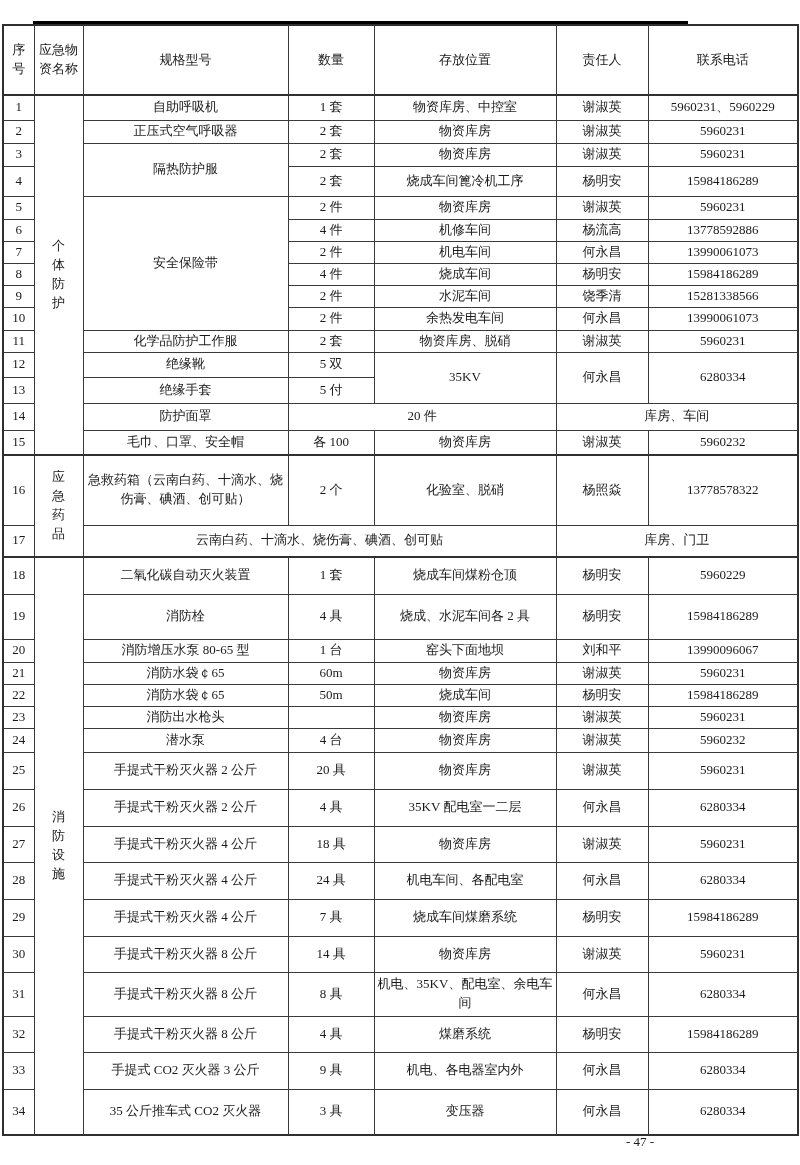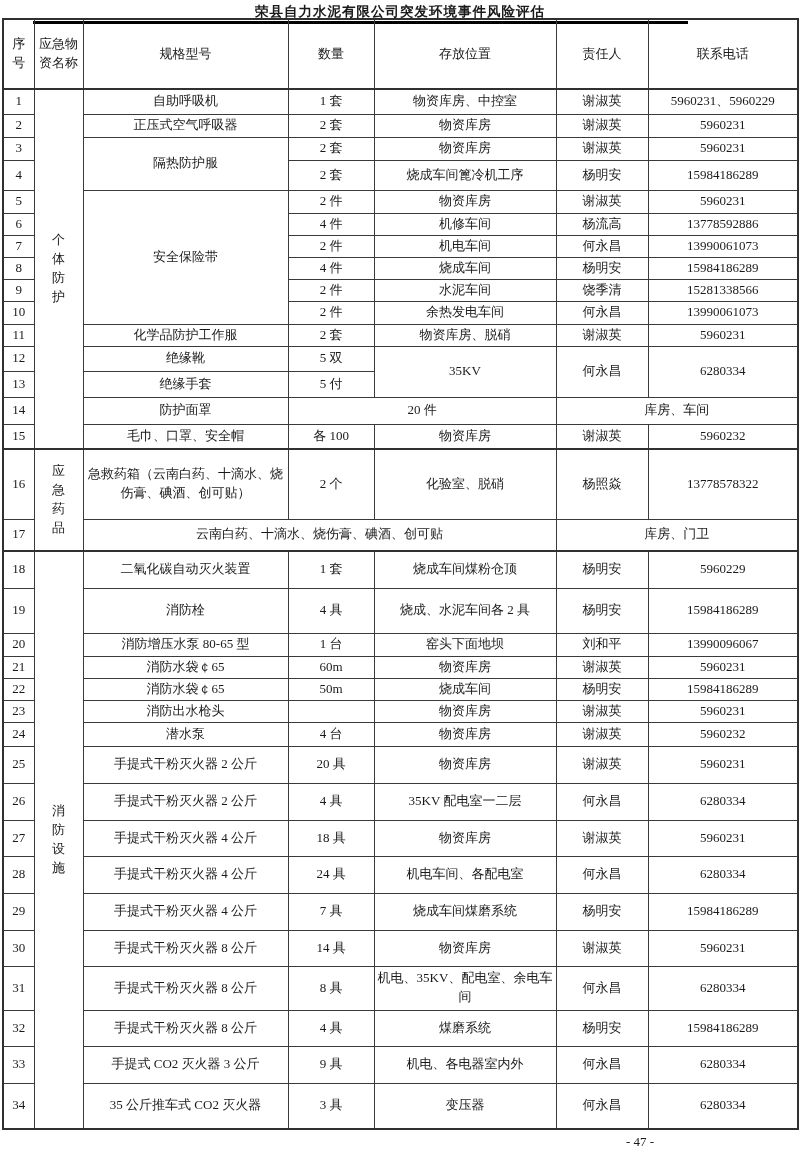--- a/index.html
+++ b/index.html
@@ -22,21 +22,21 @@
     letter-spacing: 1px;
   }
   .title-rule {
     position: absolute;
     top: 21px; left: 33px;
     width: 655px; height: 2.5px;
     background: #000;
   }
   table.supplies {
     position: absolute;
-    top: 18px; left: 2px;
+    top: 24px; left: 2px;
     width: 795px;
     border-collapse: collapse;
     table-layout: fixed;
     border: 2px solid #303030;
   }
   table.supplies th, table.supplies td {
     border: 1px solid #3a3a3a;
     text-align: center;
     vertical-align: middle;
     font-size: 13px;
@@ -56,21 +56,20 @@
     width: 72px;
     text-align: center;
     font-size: 13px;
   }
 </style>
 </head>
 <body>
 
 <div class="page">
 
-  <div class="doc-title">荣县自力水泥有限公司突发环境事件风险评估</div>
   <div class="title-rule"></div>
 
   <table class="supplies">
     <colgroup>
       <col style="width:31px">
       <col style="width:49px">
       <col style="width:205px">
       <col style="width:86px">
       <col style="width:182px">
       <col style="width:92px">

